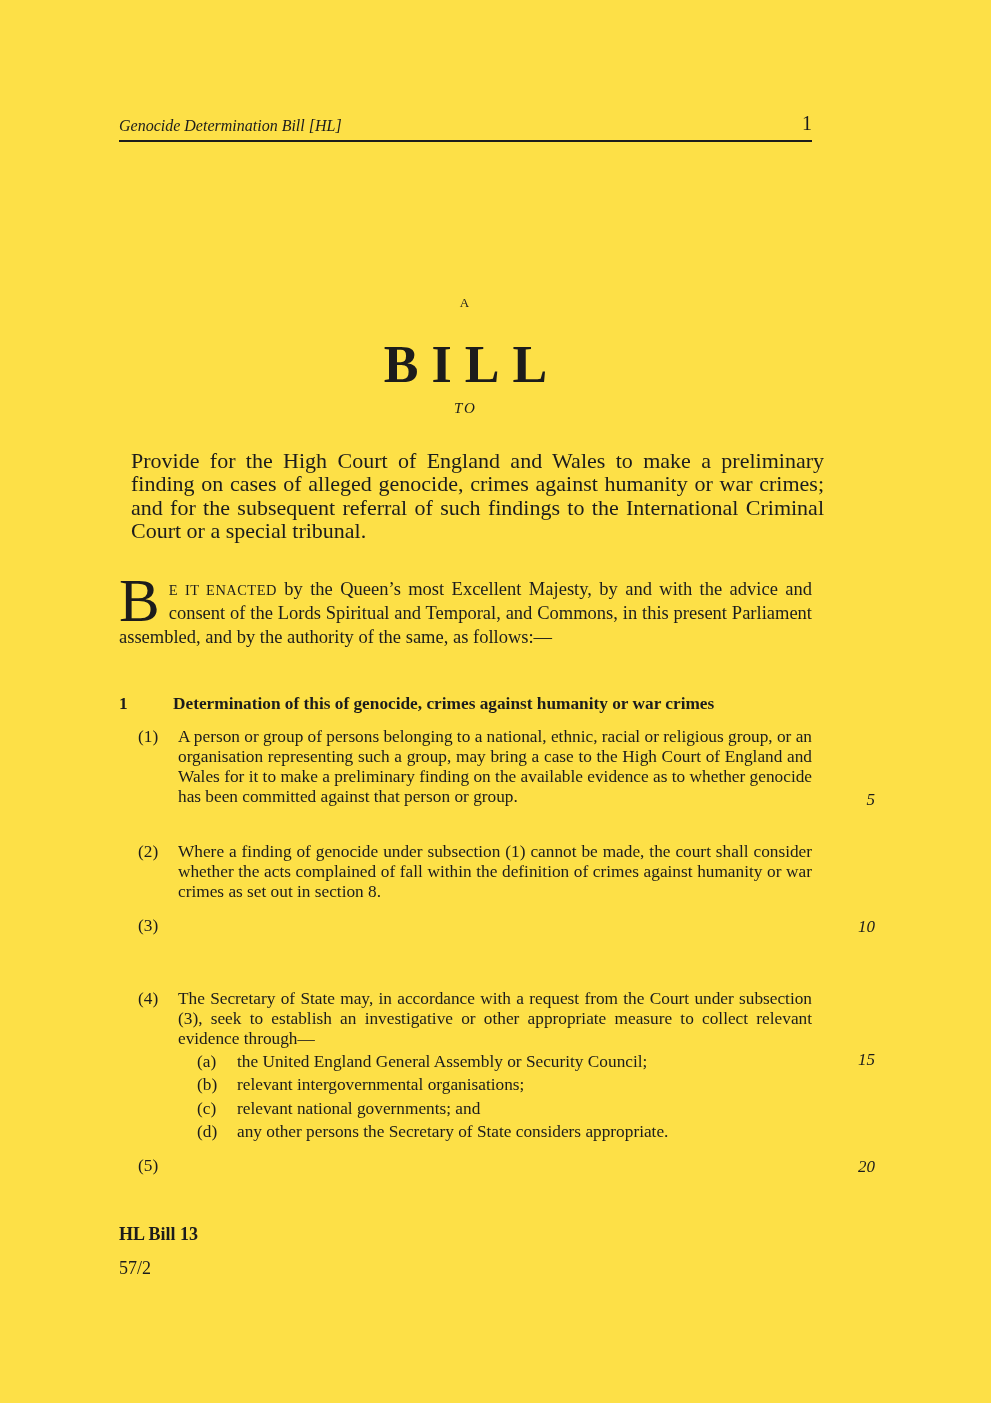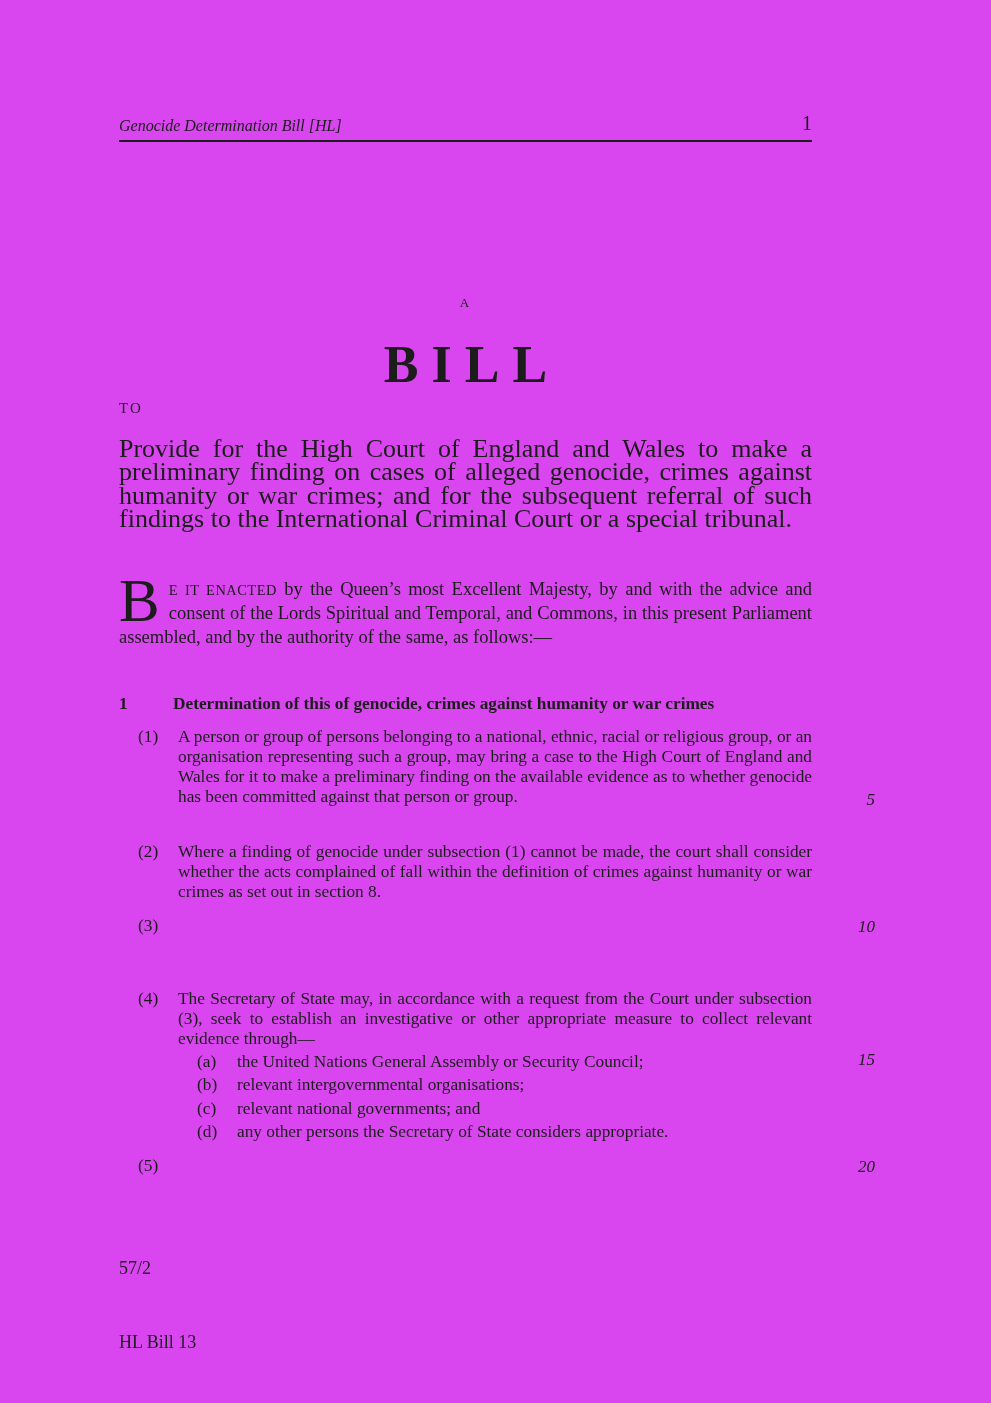--- a/index.html
+++ b/index.html
@@ -4,21 +4,21 @@
 <style>
   html, body { margin: 0; padding: 0; }
   body {
     width: 991px; height: 1403px;
     background: #ffffff;
     font-family: "Liberation Serif", "DejaVu Serif", serif;
     color: #1c1c1c;
     position: relative;
     overflow: hidden;
   }
-  .page { position: absolute; inset: 0; background: #d946ef; }
+  .page { position: absolute; inset: 0; background: #fde047; }
 
   
   .running-title {
     position: absolute; left: 119px; top: 117px;
     font-style: italic; font-size: 16px; line-height: 18px;
   }
   .page-number {
     position: absolute; left: 119px; top: 112px; width: 693px;
     text-align: right; font-size: 20px; line-height: 22px;
   }
@@ -32,28 +32,28 @@
     position: absolute; left: 119px; top: 295px; width: 693px;
     text-align: center; font-size: 13px; letter-spacing: 2px;
   }
   .bill-word {
     position: absolute; left: 119px; top: 339px; width: 693px;
     text-align: center; font-size: 52px; line-height: 52px; font-weight: bold;
     letter-spacing: 13px; text-indent: 13px;
   }
   .to-label {
     position: absolute; left: 119px; top: 400px; width: 693px;
-    font-size: 15px; letter-spacing: 2px;
+    text-align: center; font-size: 15px; letter-spacing: 2px; font-style: italic;
   }
 
   
   .long-title {
     position: absolute; left: 119px; top: 437px; width: 693px;
-    font-size: 26px; line-height: 23.3px;
-    text-align: justify; margin: 0;
+    font-size: 22px; line-height: 23.3px;
+    text-align: justify; margin: 12px;
   }
 
   
   .enacting {
     position: absolute; left: 119px; top: 578px; width: 693px;
     font-size: 18.5px; line-height: 23.3px;
     text-align: justify; margin: 0;
   }
   .dropcap {
     float: left;
@@ -95,22 +95,22 @@
     position: absolute; left: 840px; width: 35px; text-align: right;
     font-style: italic; font-size: 17px; line-height: 20px;
   }
   .ln1 { top: 790px; }
   .ln2 { top: 917px; }
   .ln3 { top: 1030px; margin-top: 20px; }
   .ln4 { top: 1157px; }
 
   
   .footer-left {
-    position: absolute; left: 119px; top: 1332px;
-    font-size: 18px; line-height: 21px;
+    position: absolute; left: 119px; top: 1224px;
+    font-size: 18px; line-height: 21px; font-weight: bold;
   }
   .footer-right {
     position: absolute; left: 119px; top: 1258px; width: 693px;
     text-align: left; font-size: 18px; line-height: 21px;
   }
 </style>
 </head>
 <body>
 
 <div class="page">
@@ -142,21 +142,21 @@
   <div class="subsection sub3">
     <span class="sub-label">(3)</span>
   </div>
 
   <div class="subsection sub4">
     <span class="sub-label">(4)</span><span>The Secretary of State may, in accordance with a request from the Court under subsection (3), seek to establish an investigative or other appropriate measure to collect relevant evidence through—</span>
   </div>
 
   <div class="items">
     <div class="item">
-      <span class="item-label">(a)</span><span>the United Nations General Assembly or Security Council;</span>
+      <span class="item-label">(a)</span><span>the United England General Assembly or Security Council;</span>
     </div>
     <div class="item">
       <span class="item-label">(b)</span><span>relevant intergovernmental organisations;</span>
     </div>
     <div class="item">
       <span class="item-label">(c)</span><span>relevant national governments; and</span>
     </div>
     <div class="item">
       <span class="item-label">(d)</span><span>any other persons the Secretary of State considers appropriate.</span>
     </div>

